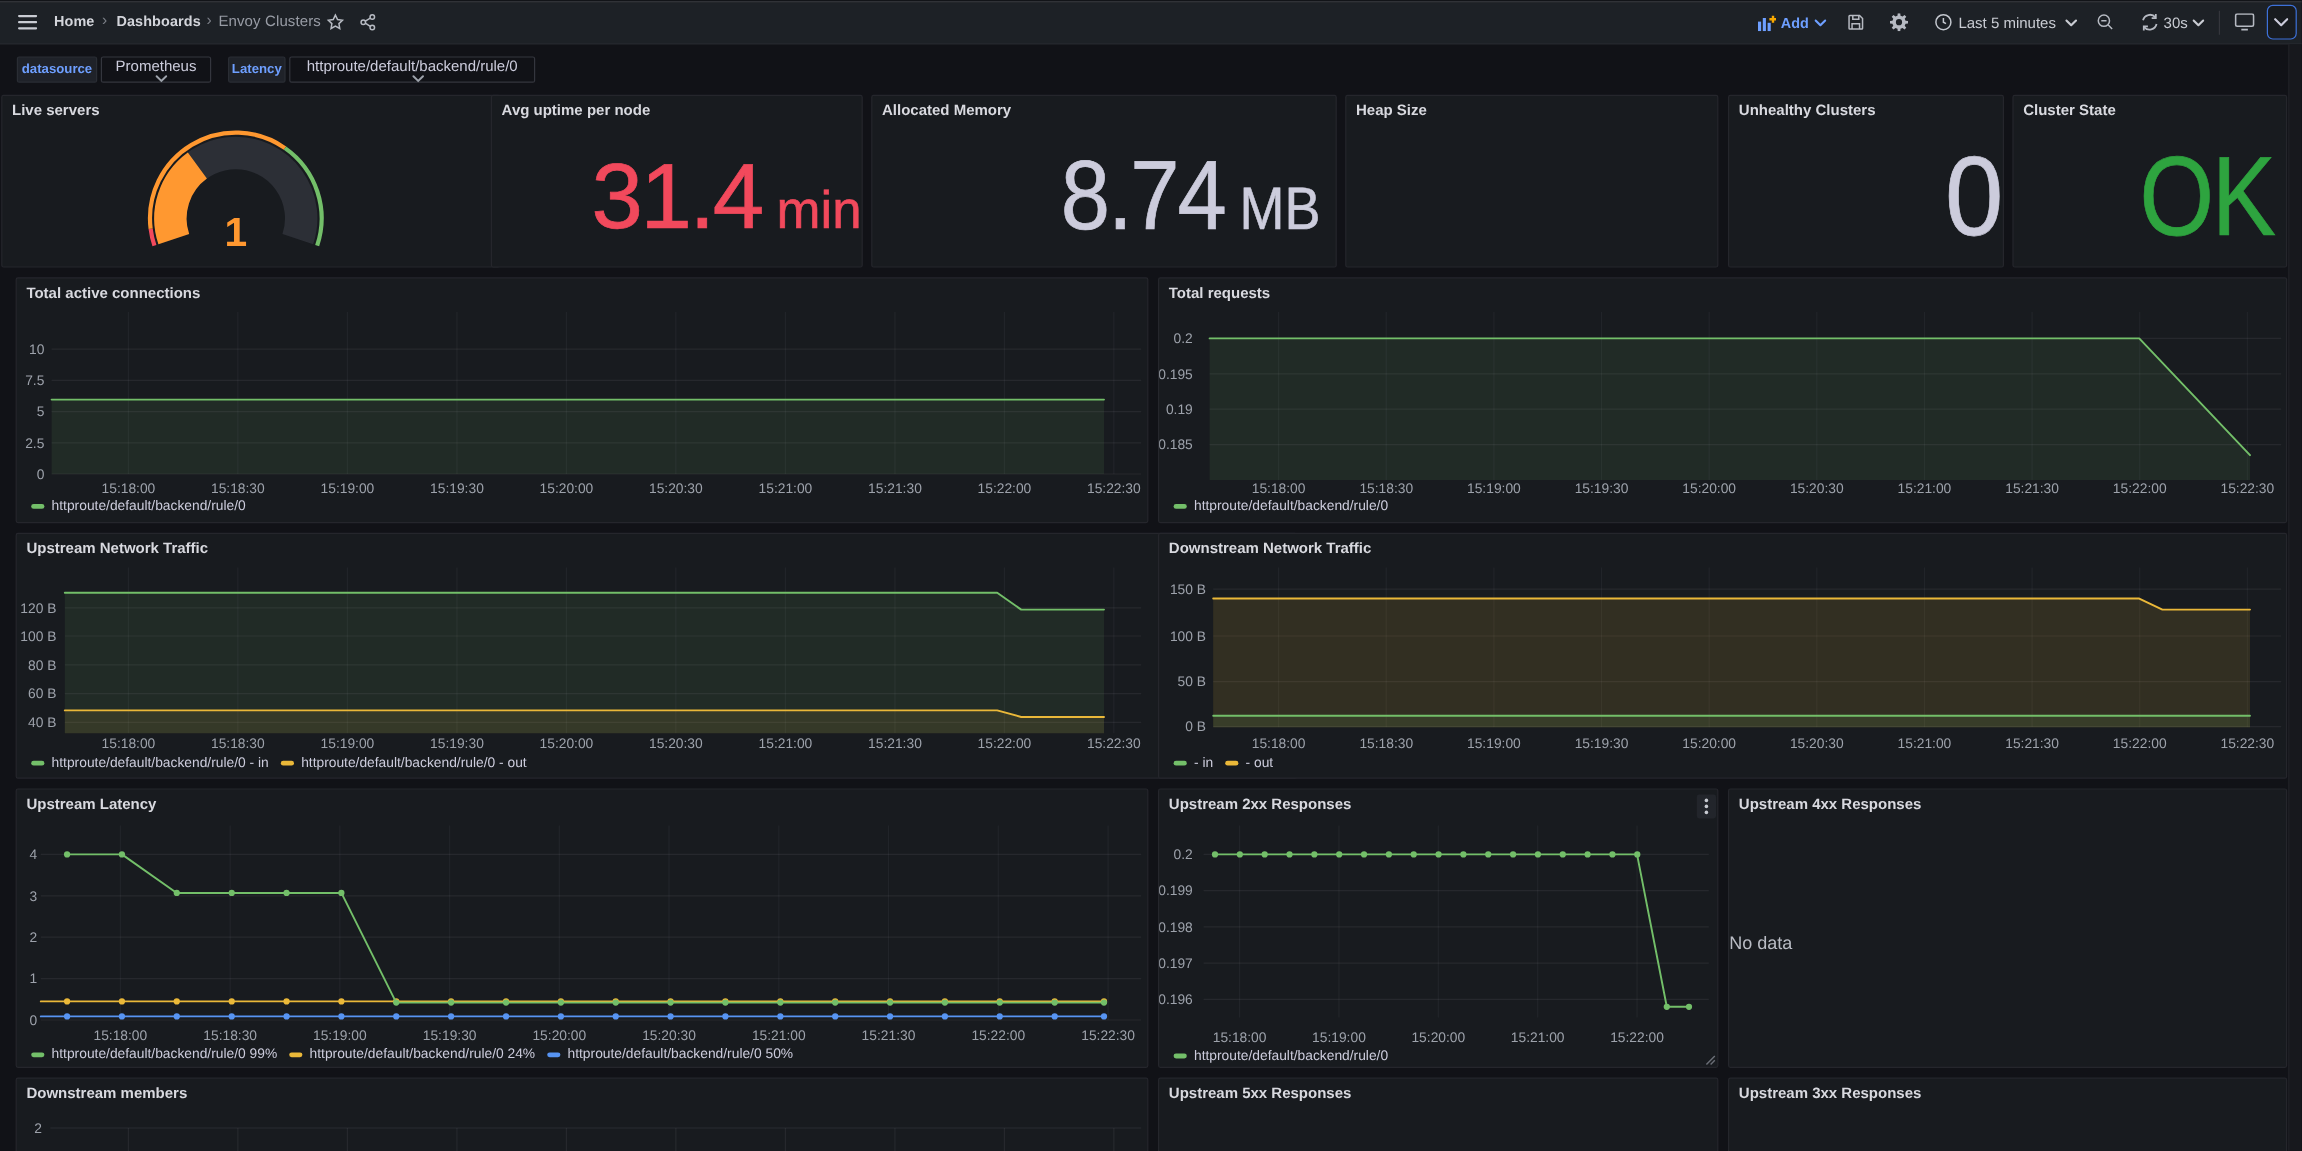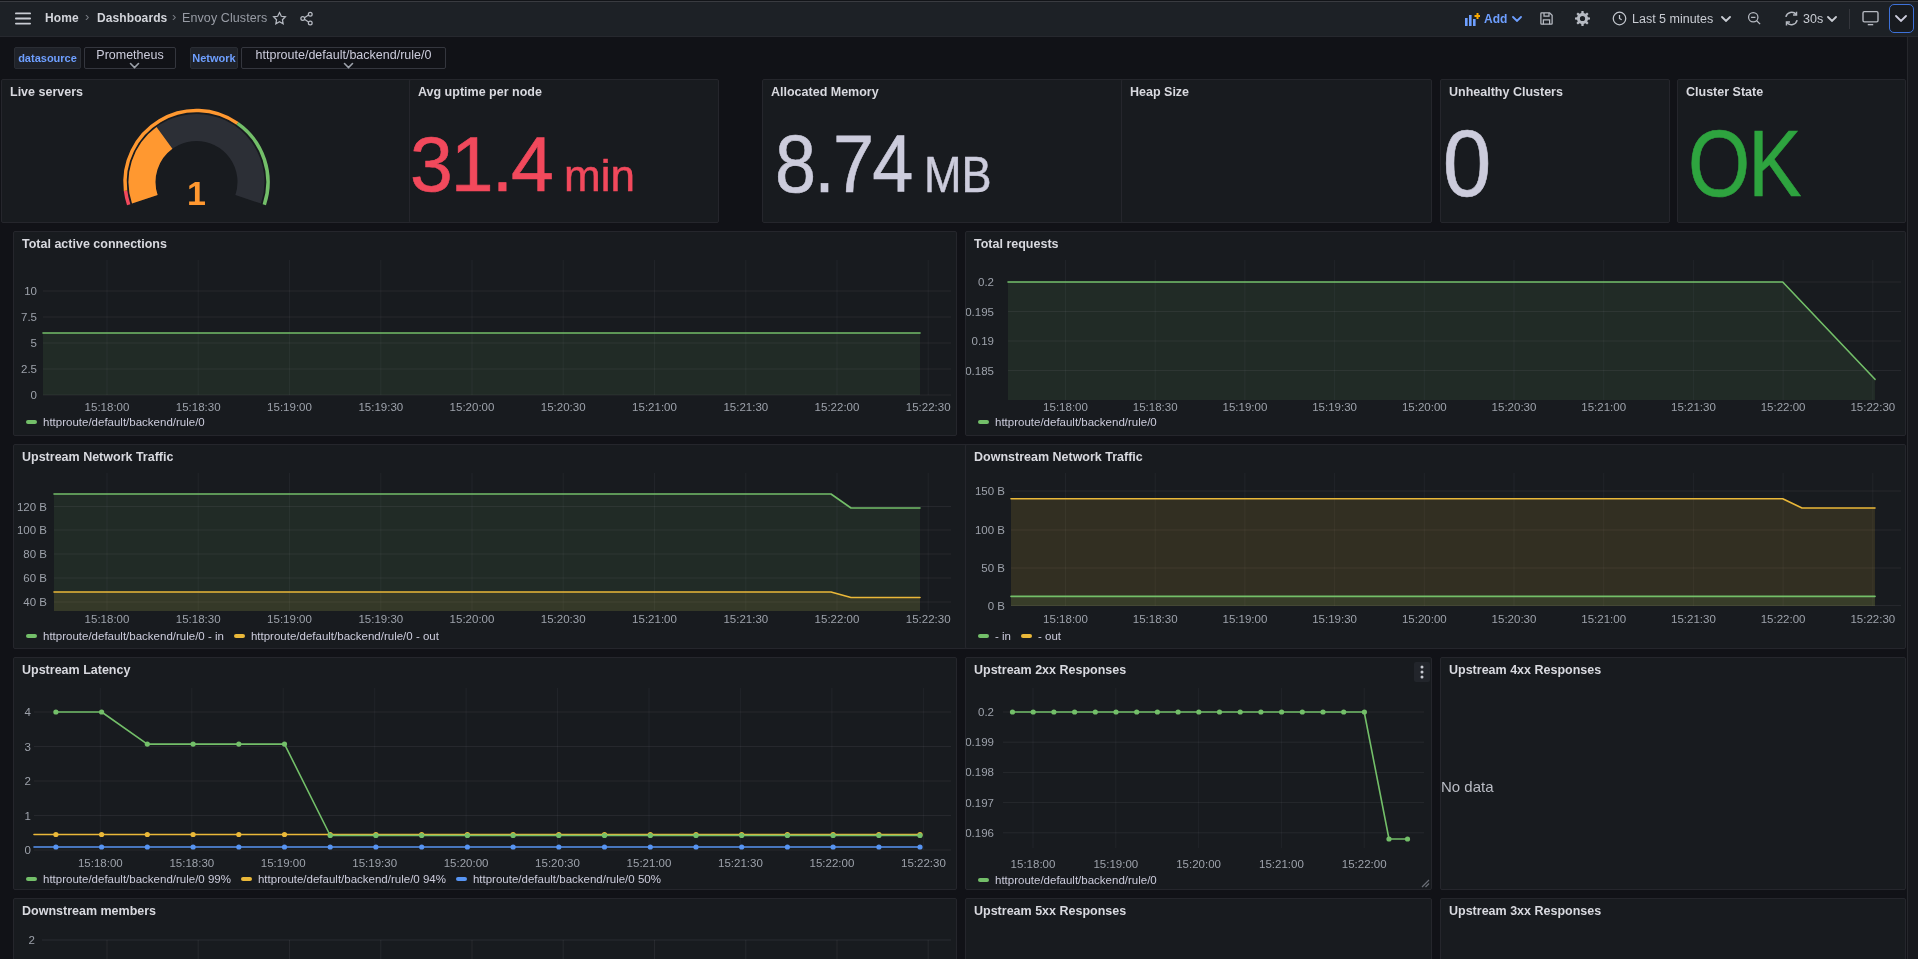--- a/index.html
+++ b/index.html
@@ -15,21 +15,21 @@
   border-radius:2px; color:#6e9fff; font-size:11px; font-weight:700; display:flex; align-items:center; justify-content:center; }
 .varval { position:absolute; top:0; height:22px; background:#111217; border:1px solid #34363e;
   border-radius:2px; color:#ccccdc; font-size:12.5px; display:flex; align-items:center; padding:0 14px;flex-direction:column; }
 .panel { position:absolute; background:#181b1f; border:1px solid #25262c; border-radius:2px; }
 .ptitle { position:absolute; left:8px; top:5px; font-size:12.5px; font-weight:700; color:#d8d9df; letter-spacing:0px }
 .ax { font:11.5px "Liberation Sans",sans-serif; fill:#9da2ab; }
 .legend { position:absolute; left:12px; height:16px; display:flex; align-items:center; white-space:nowrap; }
 .ldash { display:inline-block; width:11px; height:3.5px; border-radius:2px; margin-right:6px; }
 .ltxt { font-size:11.5px; color:#ccccdc; margin-right:10px; }
 .statwrap { position:absolute; left:0; right:0; top:26px; bottom:0; display:flex;
-  align-items:center; justify-content:flex-start; }
+  align-items:center; justify-content:flex-end; }
 .statline { white-space:nowrap }
 .statline span { vertical-align:baseline; line-height:1 }
 .val { font-weight:500; line-height:1; letter-spacing:-2px; -webkit-text-stroke:0.6px currentColor }
 .unit { font-weight:500; color:inherit; -webkit-text-stroke:0.5px currentColor }
 .nodata { position:absolute; left:0; right:0; top:120px; font-size:15px; color:#b9bcc4; }
 .unit { color:inherit }
 </style></head>
 <body>
 <div id="navtop"></div>
 <div id="nav">
@@ -106,21 +106,21 @@
     <div class="varlabel" style="left:14px;width:67px">
       <span>datasource</span>
     </div>
     <div class="varval" style="left:84px;width:92px">
       <span>Prometheus</span>
       <svg width="11" height="7" style="margin-left:9px;flex:none">
         <path d="M1.5 1.5 L5.5 5.5 L9.5 1.5" stroke="#9da2ab" stroke-width="1.6" fill="none" stroke-linecap="round"></path>
       </svg>
     </div>
     <div class="varlabel" style="left:190px;width:48px">
-      <span>Network</span>
+      <span>Latency</span>
     </div>
     <div class="varval" style="left:241px;width:205px">
       <span>httproute/default/backend/rule/0</span>
       <svg width="11" height="7" style="margin-left:9px;flex:none">
         <path d="M1.5 1.5 L5.5 5.5 L9.5 1.5" stroke="#9da2ab" stroke-width="1.6" fill="none" stroke-linecap="round"></path>
       </svg>
     </div>
   </div>
 <div class="panel" style="left:1px;top:79px;width:416px;height:144px">
     <div class="ptitle">Live servers</div>
@@ -132,21 +132,21 @@
       <path d="M142.82,119.29 A54.5,54.5 0 0 1 162.47,57.91" stroke="#ff9830" stroke-width="27" fill="none"></path>
       <text x="194.5" y="125" text-anchor="middle" style="font:700 34px 'Liberation Sans',sans-serif;fill:#ff9830">1</text>
     </svg>
   </div>
 <div class="panel" style="left:409px;top:79px;width:310px;height:144px">
     <div class="ptitle">Avg uptime per node</div>
     <div class="statwrap">
       <span class="statline" style="transform:scaleX(1.0);transform-origin:50% 50%;display:inline-block"><span class="val" style="font-size:77px;color:#f2495c">31.4</span><span class="unit" style="font-size:44px;color:#f2495c">&nbsp;min</span></span>
     </div>
   </div>
-<div class="panel" style="left:762px;top:79px;width:388px;height:144px">
+<div class="panel" style="left:726px;top:79px;width:388px;height:144px">
     <div class="ptitle">Allocated Memory</div>
     <div class="statwrap">
       <span class="statline" style="transform:scaleX(0.9);transform-origin:50% 50%;display:inline-block"><span class="val" style="font-size:82px;color:#ccccdc">8.74</span><span class="unit" style="font-size:50px;color:#ccccdc">&nbsp;MB</span></span>
     </div>
   </div>
 <div class="panel" style="left:1121px;top:79px;width:311px;height:144px">
     <div class="ptitle">Heap Size</div>
   </div>
 <div class="panel" style="left:1440px;top:79px;width:230px;height:144px">
     <div class="ptitle">Unhealthy Clusters</div>
@@ -422,21 +422,21 @@
       <text x="543.5" y="209" text-anchor="middle" class="ax">15:20:30</text>
       <text x="635.0" y="209" text-anchor="middle" class="ax">15:21:00</text>
       <text x="726.4" y="209" text-anchor="middle" class="ax">15:21:30</text>
       <text x="817.9" y="209" text-anchor="middle" class="ax">15:22:00</text>
       <text x="909.4" y="209" text-anchor="middle" class="ax">15:22:30</text>
     </svg>
     <div class="legend" style="top:213px">
       <span class="ldash" style="background:#73bf69"></span>
       <span class="ltxt">httproute/default/backend/rule/0 99%</span>
       <span class="ldash" style="background:#eab839"></span>
-      <span class="ltxt">httproute/default/backend/rule/0 94%</span>
+      <span class="ltxt">httproute/default/backend/rule/0 24%</span>
       <span class="ldash" style="background:#5794f2"></span>
       <span class="ltxt">httproute/default/backend/rule/0 50%</span>
     </div>
   </div>
 <div class="panel" style="left:965px;top:657px;width:467px;height:233px">
     <div class="ptitle">Upstream 2xx Responses</div>
     <svg width="467" height="233" style="position:absolute;left:0;top:0">
       <line x1="37" y1="54" x2="458" y2="54" stroke="rgba(204,204,220,0.08)" stroke-width="1"></line>
       <line x1="37" y1="84.2" x2="458" y2="84.2" stroke="rgba(204,204,220,0.08)" stroke-width="1"></line>
       <line x1="37" y1="114.4" x2="458" y2="114.4" stroke="rgba(204,204,220,0.08)" stroke-width="1"></line>

